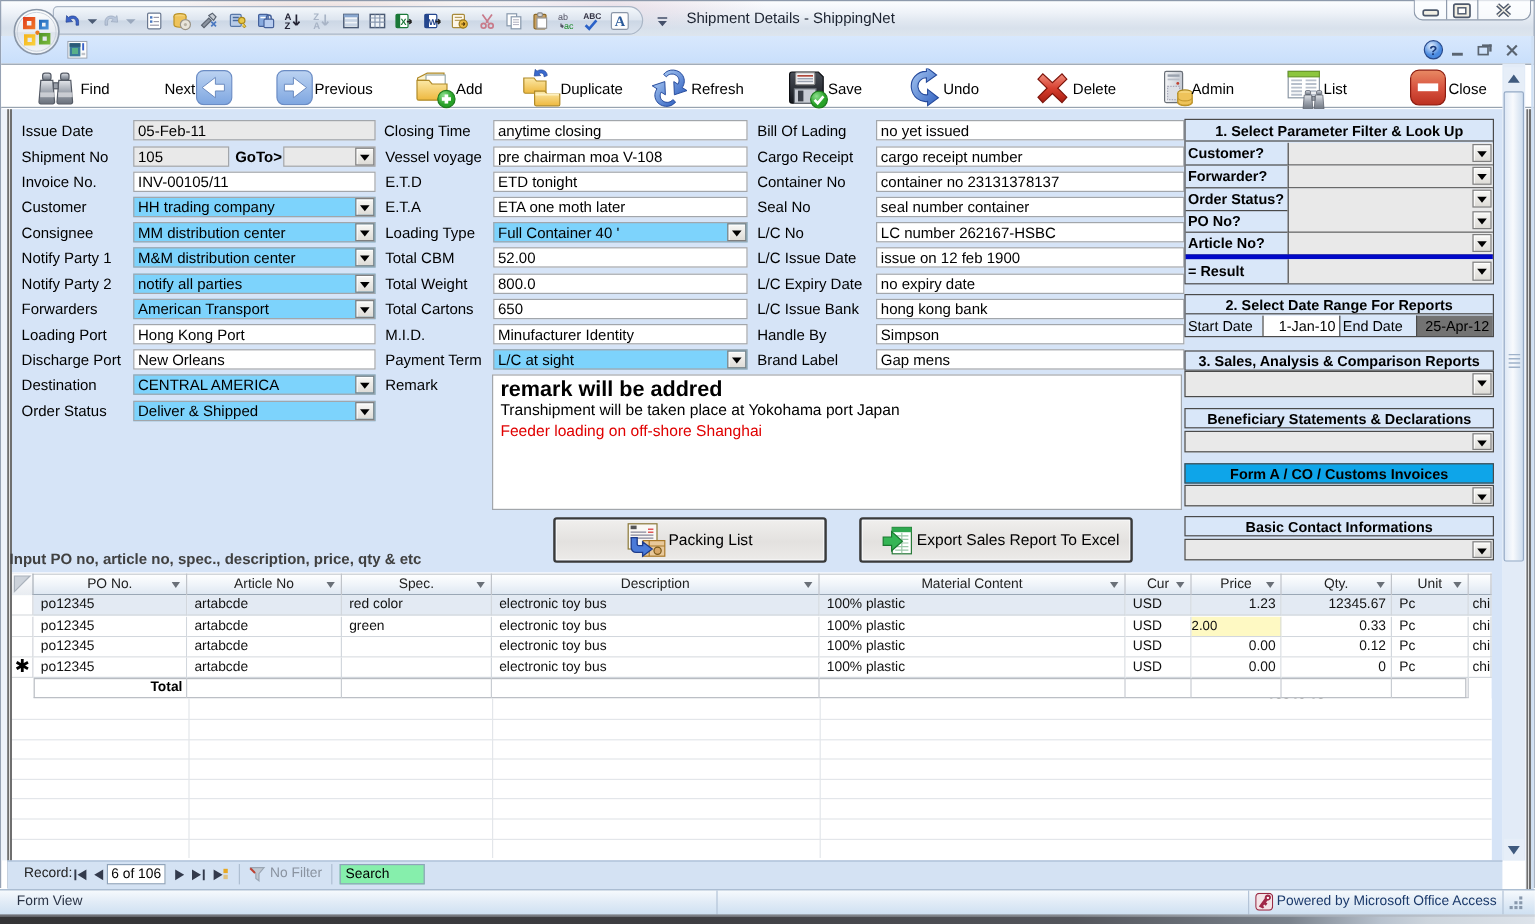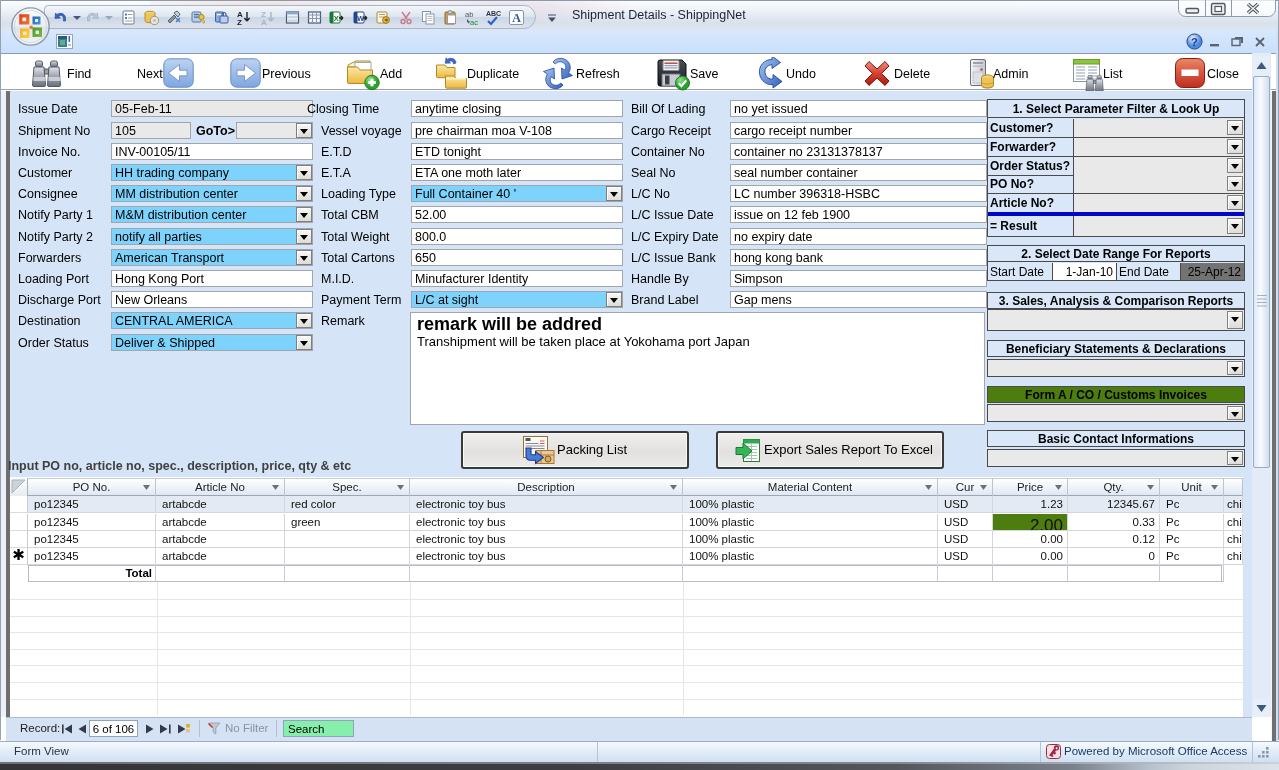--- a/index.html
+++ b/index.html
@@ -440,21 +440,21 @@
 <div class="cmb" style="left:111px;top:334px;width:202px;">
       <span class="tx">Deliver &amp; Shipped</span>
       <span class="cb"></span>
     </div>
 <div class="inp gray" style="left:111px;top:122px;width:80px">105</div>
 <div class="lbl" style="left:196px;top:124px;font-weight:bold;">GoTo&gt;</div>
 <div class="cmb" style="left:236px;top:122px;width:77px;background:#e9e9e9;">
       <span class="tx"></span>
       <span class="cb"></span>
     </div>
-<div class="lbl" style="left:307px;top:102px;">Closing Time</div>
+<div class="lbl" style="left:320px;top:102px;">Closing Time</div>
 <div class="inp" style="left:411px;top:100px;width:212px">anytime closing</div>
 <div class="lbl" style="left:321px;top:124px;">Vessel voyage</div>
 <div class="inp" style="left:411px;top:122px;width:212px">pre chairman moa V-108</div>
 <div class="lbl" style="left:321px;top:145px;">E.T.D</div>
 <div class="inp" style="left:411px;top:143px;width:212px">ETD tonight</div>
 <div class="lbl" style="left:321px;top:166px;">E.T.A</div>
 <div class="inp" style="left:411px;top:164px;width:212px">ETA one moth later</div>
 <div class="lbl" style="left:321px;top:187px;">Loading Type</div>
 <div class="cmb" style="left:411px;top:185px;width:212px;">
       <span class="tx">Full Container 40 '</span>
@@ -476,35 +476,36 @@
 <div class="lbl" style="left:321px;top:314px;">Remark</div>
 <div class="lbl" style="left:631px;top:102px;">Bill Of Lading</div>
 <div class="inp" style="left:730px;top:100px;width:257px">no yet issued</div>
 <div class="lbl" style="left:631px;top:124px;">Cargo Receipt</div>
 <div class="inp" style="left:730px;top:122px;width:257px">cargo receipt number</div>
 <div class="lbl" style="left:631px;top:145px;">Container No</div>
 <div class="inp" style="left:730px;top:143px;width:257px">container no 23131378137</div>
 <div class="lbl" style="left:631px;top:166px;">Seal No</div>
 <div class="inp" style="left:730px;top:164px;width:257px">seal number container</div>
 <div class="lbl" style="left:631px;top:187px;">L/C No</div>
-<div class="inp" style="left:730px;top:185px;width:257px">LC number 396318-HSBC</div>
+<div class="inp" style="left:730px;top:185px;width:257px">LC number 262167-HSBC</div>
 <div class="lbl" style="left:631px;top:208px;">L/C Issue Date</div>
 <div class="inp" style="left:730px;top:206px;width:257px">issue on 12 feb 1900</div>
 <div class="lbl" style="left:631px;top:230px;">L/C Expiry Date</div>
 <div class="inp" style="left:730px;top:228px;width:257px">no expiry date</div>
 <div class="lbl" style="left:631px;top:251px;">L/C Issue Bank</div>
 <div class="inp" style="left:730px;top:249px;width:257px">hong kong bank</div>
 <div class="lbl" style="left:631px;top:272px;">Handle By</div>
 <div class="inp" style="left:730px;top:270px;width:257px">Simpson</div>
 <div class="lbl" style="left:631px;top:293px;">Brand Label</div>
 <div class="inp" style="left:730px;top:291px;width:257px">Gap mens</div>
 
 <div class="ab" style="left:410px;top:312px;width:575px;height:113px;background:#fff;border:1px solid #a2a6ab;padding:3px 6px">
 <div style="font-size:18px;font-weight:bold;line-height:18px;margin-top:-1px">remark will be addred</div>
 <div style="font-size:13px;line-height:17px">Transhipment will be taken place at Yokohama port Japan</div>
+<div style="font-size:13px;line-height:17px;color:#e00000">Feeder loading on off-shore Shanghai</div>
 </div>
 
 
 <div class="ab" style="left:461px;top:431px;width:228px;height:38px;background:linear-gradient(#f0efed,#e3e1df 55%,#ecebe9);border:2px solid #3a3a3a;border-radius:3px;box-shadow:inset 0 0 0 1px #f8f8f8"></div>
 <svg style="left:522px;top:435px" width="34" height="30" viewBox="0 0 34 30">
 <rect x="1.5" y="1.5" width="24" height="21" fill="#faf8f4" stroke="#8a7838"></rect>
 <rect x="3.5" y="3" width="5" height="3" fill="#555"></rect>
 <path d="M3.5 8.5 h13 M3.5 11 h19 M3.5 13.5 h19" stroke="#889" stroke-width="1"></path>
 <path d="M18 8.5 h4.5 M18 6 h4.5" stroke="#e05858" stroke-width="1.2"></path>
 <rect x="14" y="15.5" width="18" height="13" fill="#e8c89a" stroke="#a87828"></rect>
@@ -557,21 +558,21 @@
 <div class="ab" style="left:1116px;top:263px;width:64px;height:17px;font-size:12px;border-left:1px solid #4a4a4a;padding:2px 0 0 2px">End Date</div>
 <div class="ab" style="left:1180px;top:263px;width:64px;height:17px;font-size:12px;background:#737373;border-left:1px solid #4a4a4a;text-align:right;padding:2px 3px 0 0">25-Apr-12</div>
 <div class="ab" style="left:987px;top:292px;width:258px;height:17px;border:1px solid #4a4a4a;background:#d9e7f9;font-weight:bold;font-size:12px;text-align:center;padding-top:1px">3. Sales, Analysis &amp; Comparison Reports</div>
 <div class="cmb" style="left:987px;top:309px;width:258px;height:22px;background:#e9e9e9;border:1px solid #4a4a4a">
       <span class="cb" style="right:1px;top:1px;bottom:1px"></span>
     </div>
 <div class="ab" style="left:987px;top:340px;width:258px;height:17px;border:1px solid #4a4a4a;background:#d9e7f9;font-weight:bold;font-size:12px;text-align:center;padding-top:1px">Beneficiary Statements &amp; Declarations</div>
 <div class="cmb" style="left:987px;top:359px;width:258px;height:18px;background:#e9e9e9;border:1px solid #4a4a4a">
       <span class="cb" style="right:1px;top:1px;bottom:1px"></span>
     </div>
-<div class="ab" style="left:987px;top:386px;width:258px;height:17px;border:1px solid #4a4a4a;background:#4d7c0f;font-weight:bold;font-size:12px;text-align:center;padding-top:1px">Form A / CO / Customs Invoices</div>
+<div class="ab" style="left:987px;top:386px;width:258px;height:17px;border:1px solid #4a4a4a;background:#0ea5e9;font-weight:bold;font-size:12px;text-align:center;padding-top:1px">Form A / CO / Customs Invoices</div>
 <div class="cmb" style="left:987px;top:404px;width:258px;height:18px;background:#e9e9e9;border:1px solid #4a4a4a">
       <span class="cb" style="right:1px;top:1px;bottom:1px"></span>
     </div>
 <div class="ab" style="left:987px;top:430px;width:258px;height:17px;border:1px solid #4a4a4a;background:#d9e7f9;font-weight:bold;font-size:12px;text-align:center;padding-top:1px">Basic Contact Informations</div>
 <div class="cmb" style="left:987px;top:449px;width:258px;height:18px;background:#e9e9e9;border:1px solid #4a4a4a">
       <span class="cb" style="right:1px;top:1px;bottom:1px"></span>
     </div>
 <div class="ab" style="left:10px;top:477px;width:1233px;height:240px;background:#fff"></div>
 <div class="ab" style="left:10px;top:478px;width:1233px;height:18px;background:linear-gradient(#feffff,#eef3f9 55%,#dfe8f2);border-top:1px solid #c8ccd2;border-bottom:1px solid #9aa7b5"></div>
 <div class="ab" style="left:10px;top:478px;width:18px;height:18px;background:linear-gradient(#fdfdfe,#e8ecf1);border-right:1px solid #aab0b8">
@@ -627,21 +628,21 @@
 <div class="ab" style="left:1068px;top:496px;width:92px;height:17px;background:#e3eaf3;border-right:1px solid #d2d7dd;border-bottom:1px solid #d2d7dd;font-size:11.5px;color:#111;text-align:right;padding-right:4px;padding-top:2px;white-space:nowrap;overflow:hidden">12345.67</div>
 <div class="ab" style="left:1160px;top:496px;width:64px;height:17px;background:#e3eaf3;border-right:1px solid #d2d7dd;border-bottom:1px solid #d2d7dd;font-size:11.5px;color:#111;text-align:left;padding-left:6px;padding-top:2px;white-space:nowrap;overflow:hidden">Pc</div>
 <div class="ab" style="left:1224px;top:496px;width:19px;height:17px;background:#e3eaf3;border-right:1px solid #d2d7dd;border-bottom:1px solid #d2d7dd;font-size:11.5px;color:#111;text-align:left;padding-left:3px;padding-top:2px;white-space:nowrap;overflow:hidden">chi</div>
 <div class="ab" style="left:10px;top:514px;width:18px;height:17px;background:#fff;border-right:1px solid #c8ccd2;border-bottom:1px solid #d9dcdf;text-align:center;font-size:12px;line-height:16px"></div>
 <div class="ab" style="left:28px;top:514px;width:128px;height:17px;background:#fff;border-right:1px solid #d2d7dd;border-bottom:1px solid #d2d7dd;font-size:11.5px;color:#111;text-align:left;padding-left:6px;padding-top:2px;white-space:nowrap;overflow:hidden">po12345</div>
 <div class="ab" style="left:156px;top:514px;width:129px;height:17px;background:#fff;border-right:1px solid #d2d7dd;border-bottom:1px solid #d2d7dd;font-size:11.5px;color:#111;text-align:left;padding-left:6px;padding-top:2px;white-space:nowrap;overflow:hidden">artabcde</div>
 <div class="ab" style="left:285px;top:514px;width:125px;height:17px;background:#fff;border-right:1px solid #d2d7dd;border-bottom:1px solid #d2d7dd;font-size:11.5px;color:#111;text-align:left;padding-left:6px;padding-top:2px;white-space:nowrap;overflow:hidden">green</div>
 <div class="ab" style="left:410px;top:514px;width:273px;height:17px;background:#fff;border-right:1px solid #d2d7dd;border-bottom:1px solid #d2d7dd;font-size:11.5px;color:#111;text-align:left;padding-left:6px;padding-top:2px;white-space:nowrap;overflow:hidden">electronic toy bus</div>
 <div class="ab" style="left:683px;top:514px;width:255px;height:17px;background:#fff;border-right:1px solid #d2d7dd;border-bottom:1px solid #d2d7dd;font-size:11.5px;color:#111;text-align:left;padding-left:6px;padding-top:2px;white-space:nowrap;overflow:hidden">100% plastic</div>
 <div class="ab" style="left:938px;top:514px;width:55px;height:17px;background:#fff;border-right:1px solid #d2d7dd;border-bottom:1px solid #d2d7dd;font-size:11.5px;color:#111;text-align:left;padding-left:6px;padding-top:2px;white-space:nowrap;overflow:hidden">USD</div>
-<div class="ab" style="left:993px;top:514px;width:75px;height:17px;background:#4d7c0f;border-right:1px solid #d2d7dd;border-bottom:1px solid #d2d7dd;font-size:17px;color:#111;text-align:right;padding-right:4px;padding-top:2px;white-space:nowrap;overflow:hidden">2.00</div>
+<div class="ab" style="left:993px;top:514px;width:75px;height:17px;background:#fef9c3;border-right:1px solid #d2d7dd;border-bottom:1px solid #d2d7dd;font-size:11px;color:#111;padding-right:4px;padding-top:2px;white-space:nowrap;overflow:hidden">2.00</div>
 <div class="ab" style="left:1068px;top:514px;width:92px;height:17px;background:#fff;border-right:1px solid #d2d7dd;border-bottom:1px solid #d2d7dd;font-size:11.5px;color:#111;text-align:right;padding-right:4px;padding-top:2px;white-space:nowrap;overflow:hidden">0.33</div>
 <div class="ab" style="left:1160px;top:514px;width:64px;height:17px;background:#fff;border-right:1px solid #d2d7dd;border-bottom:1px solid #d2d7dd;font-size:11.5px;color:#111;text-align:left;padding-left:6px;padding-top:2px;white-space:nowrap;overflow:hidden">Pc</div>
 <div class="ab" style="left:1224px;top:514px;width:19px;height:17px;background:#fff;border-right:1px solid #d2d7dd;border-bottom:1px solid #d2d7dd;font-size:11.5px;color:#111;text-align:left;padding-left:3px;padding-top:2px;white-space:nowrap;overflow:hidden">chi</div>
 <div class="ab" style="left:10px;top:531px;width:18px;height:17px;background:#fff;border-right:1px solid #c8ccd2;border-bottom:1px solid #d9dcdf;text-align:center;font-size:12px;line-height:16px"></div>
 <div class="ab" style="left:28px;top:531px;width:128px;height:17px;background:#fff;border-right:1px solid #d2d7dd;border-bottom:1px solid #d2d7dd;font-size:11.5px;color:#111;text-align:left;padding-left:6px;padding-top:2px;white-space:nowrap;overflow:hidden">po12345</div>
 <div class="ab" style="left:156px;top:531px;width:129px;height:17px;background:#fff;border-right:1px solid #d2d7dd;border-bottom:1px solid #d2d7dd;font-size:11.5px;color:#111;text-align:left;padding-left:6px;padding-top:2px;white-space:nowrap;overflow:hidden">artabcde</div>
 <div class="ab" style="left:285px;top:531px;width:125px;height:17px;background:#fff;border-right:1px solid #d2d7dd;border-bottom:1px solid #d2d7dd;font-size:11.5px;color:#111;text-align:left;padding-left:6px;padding-top:2px;white-space:nowrap;overflow:hidden"></div>
 <div class="ab" style="left:410px;top:531px;width:273px;height:17px;background:#fff;border-right:1px solid #d2d7dd;border-bottom:1px solid #d2d7dd;font-size:11.5px;color:#111;text-align:left;padding-left:6px;padding-top:2px;white-space:nowrap;overflow:hidden">electronic toy bus</div>
 <div class="ab" style="left:683px;top:531px;width:255px;height:17px;background:#fff;border-right:1px solid #d2d7dd;border-bottom:1px solid #d2d7dd;font-size:11.5px;color:#111;text-align:left;padding-left:6px;padding-top:2px;white-space:nowrap;overflow:hidden">100% plastic</div>
 <div class="ab" style="left:938px;top:531px;width:55px;height:17px;background:#fff;border-right:1px solid #d2d7dd;border-bottom:1px solid #d2d7dd;font-size:11.5px;color:#111;text-align:left;padding-left:6px;padding-top:2px;white-space:nowrap;overflow:hidden">USD</div>

